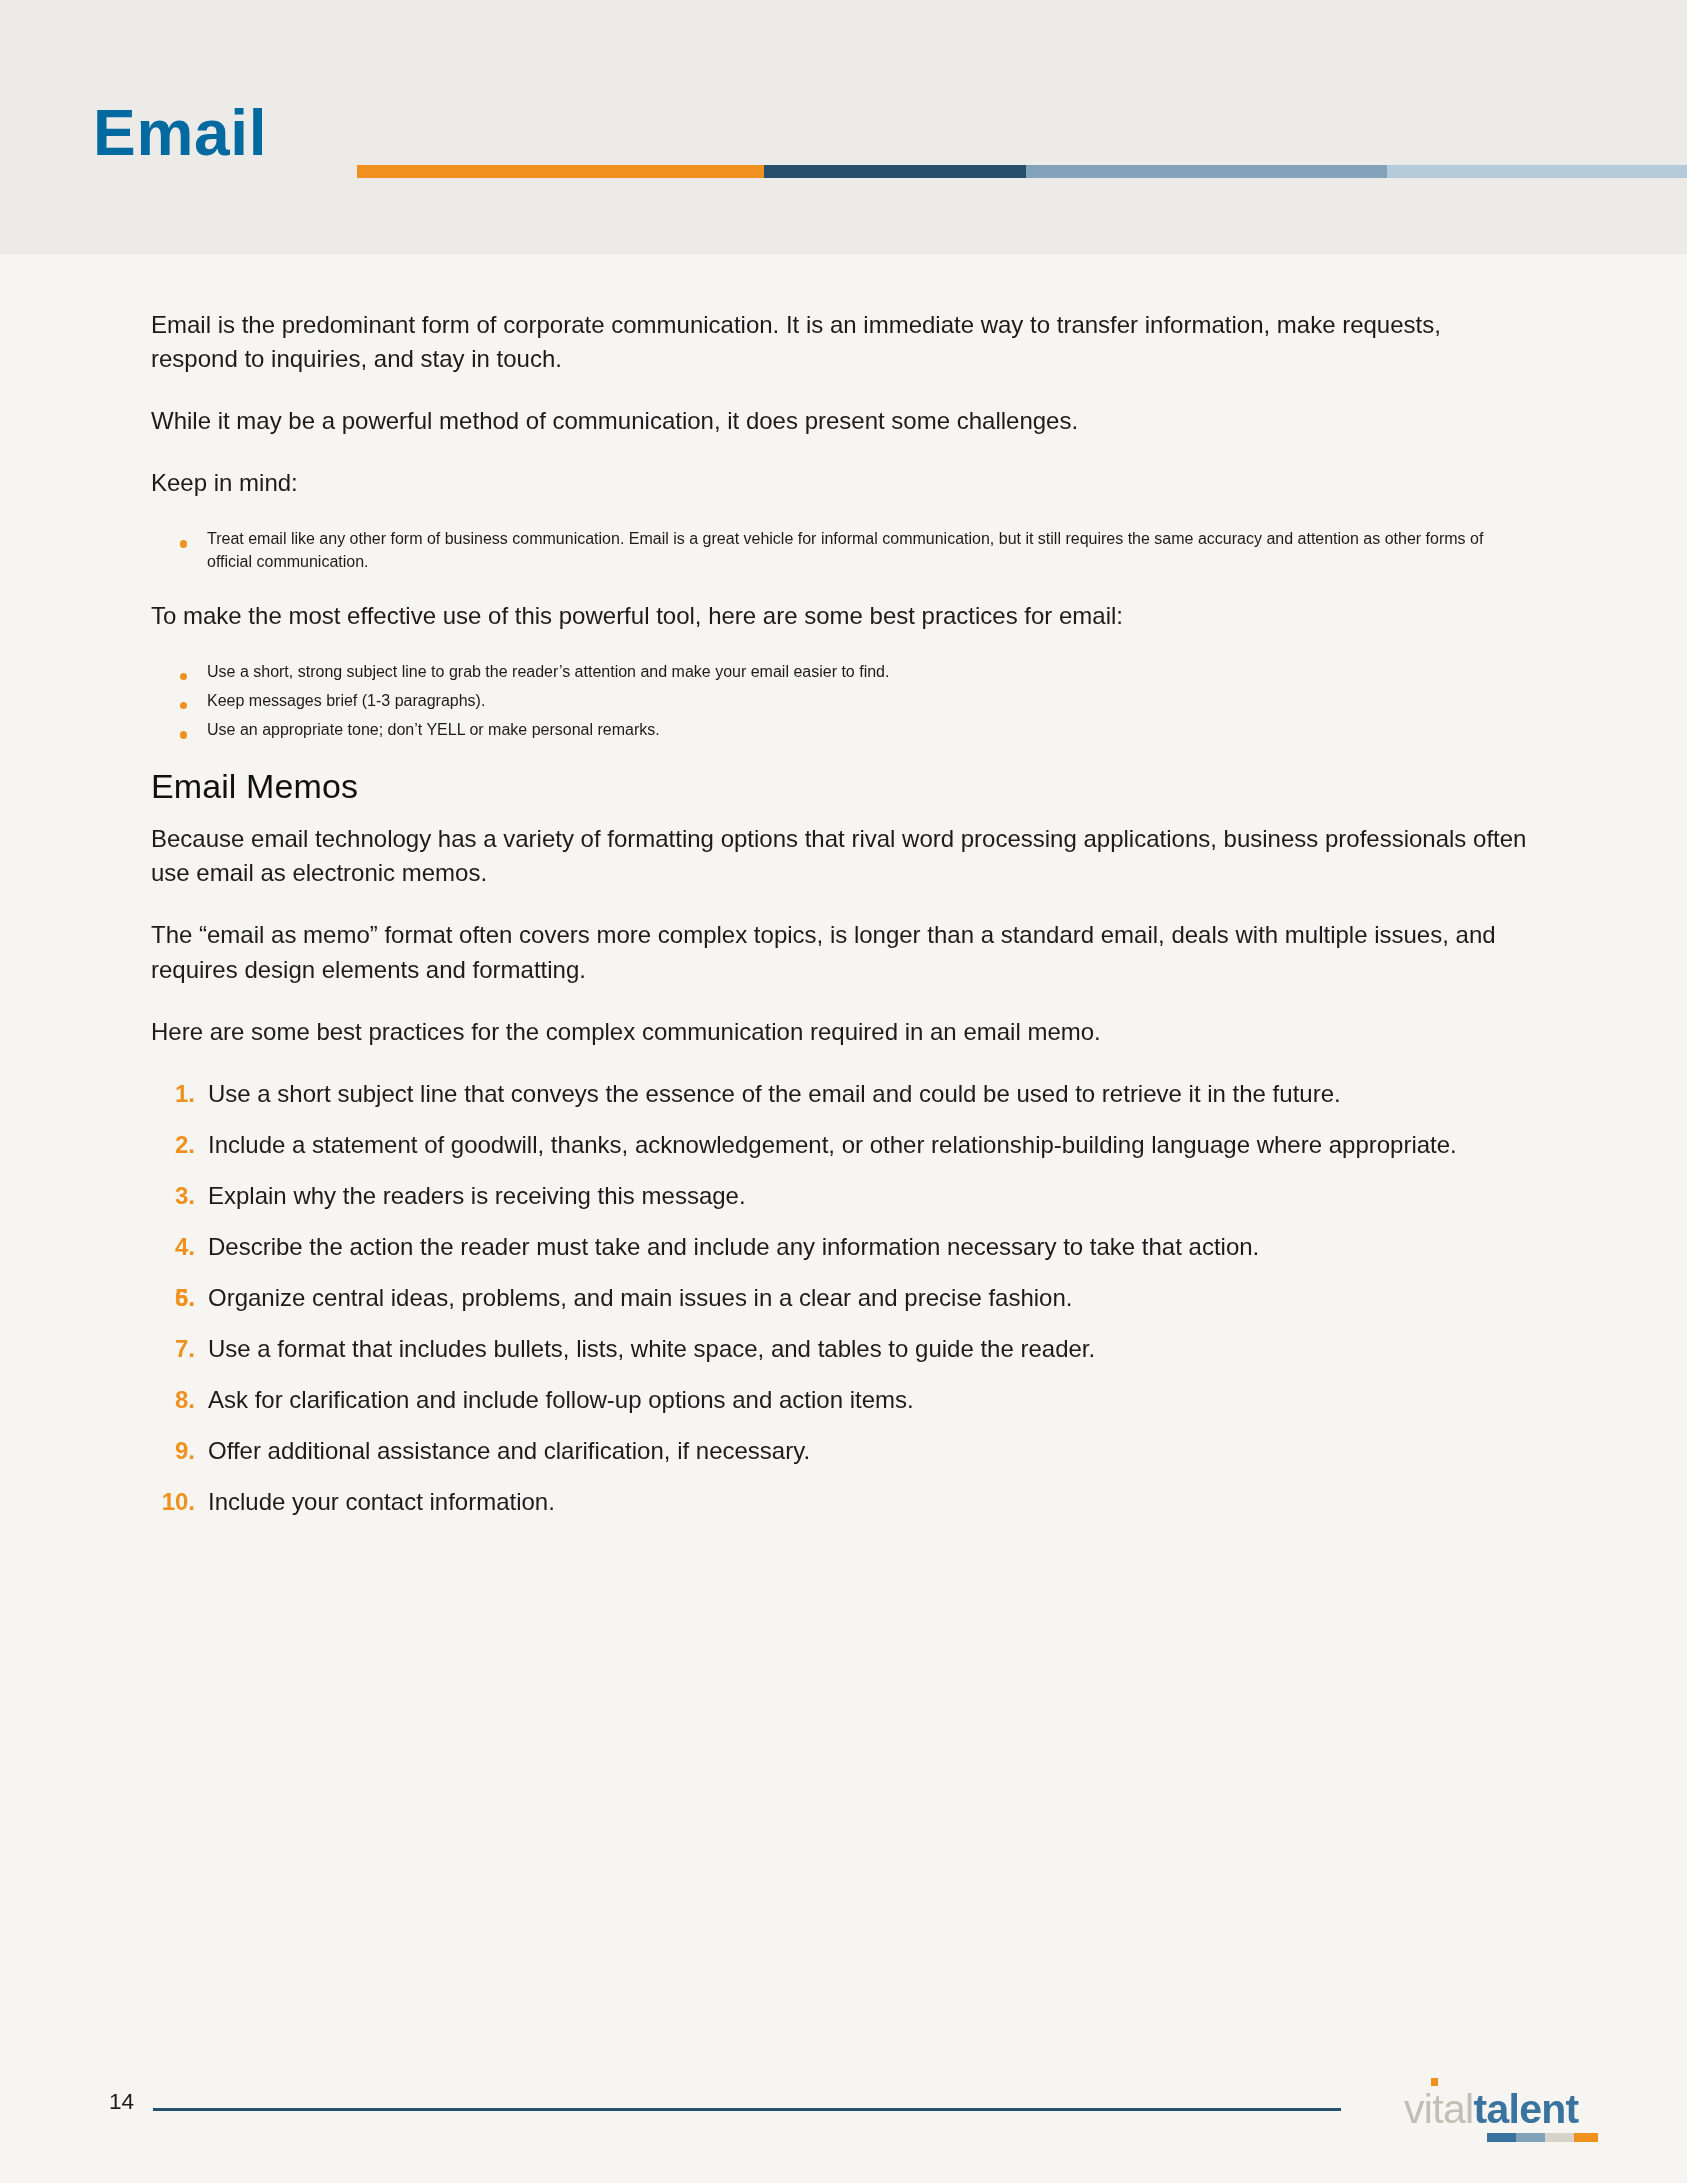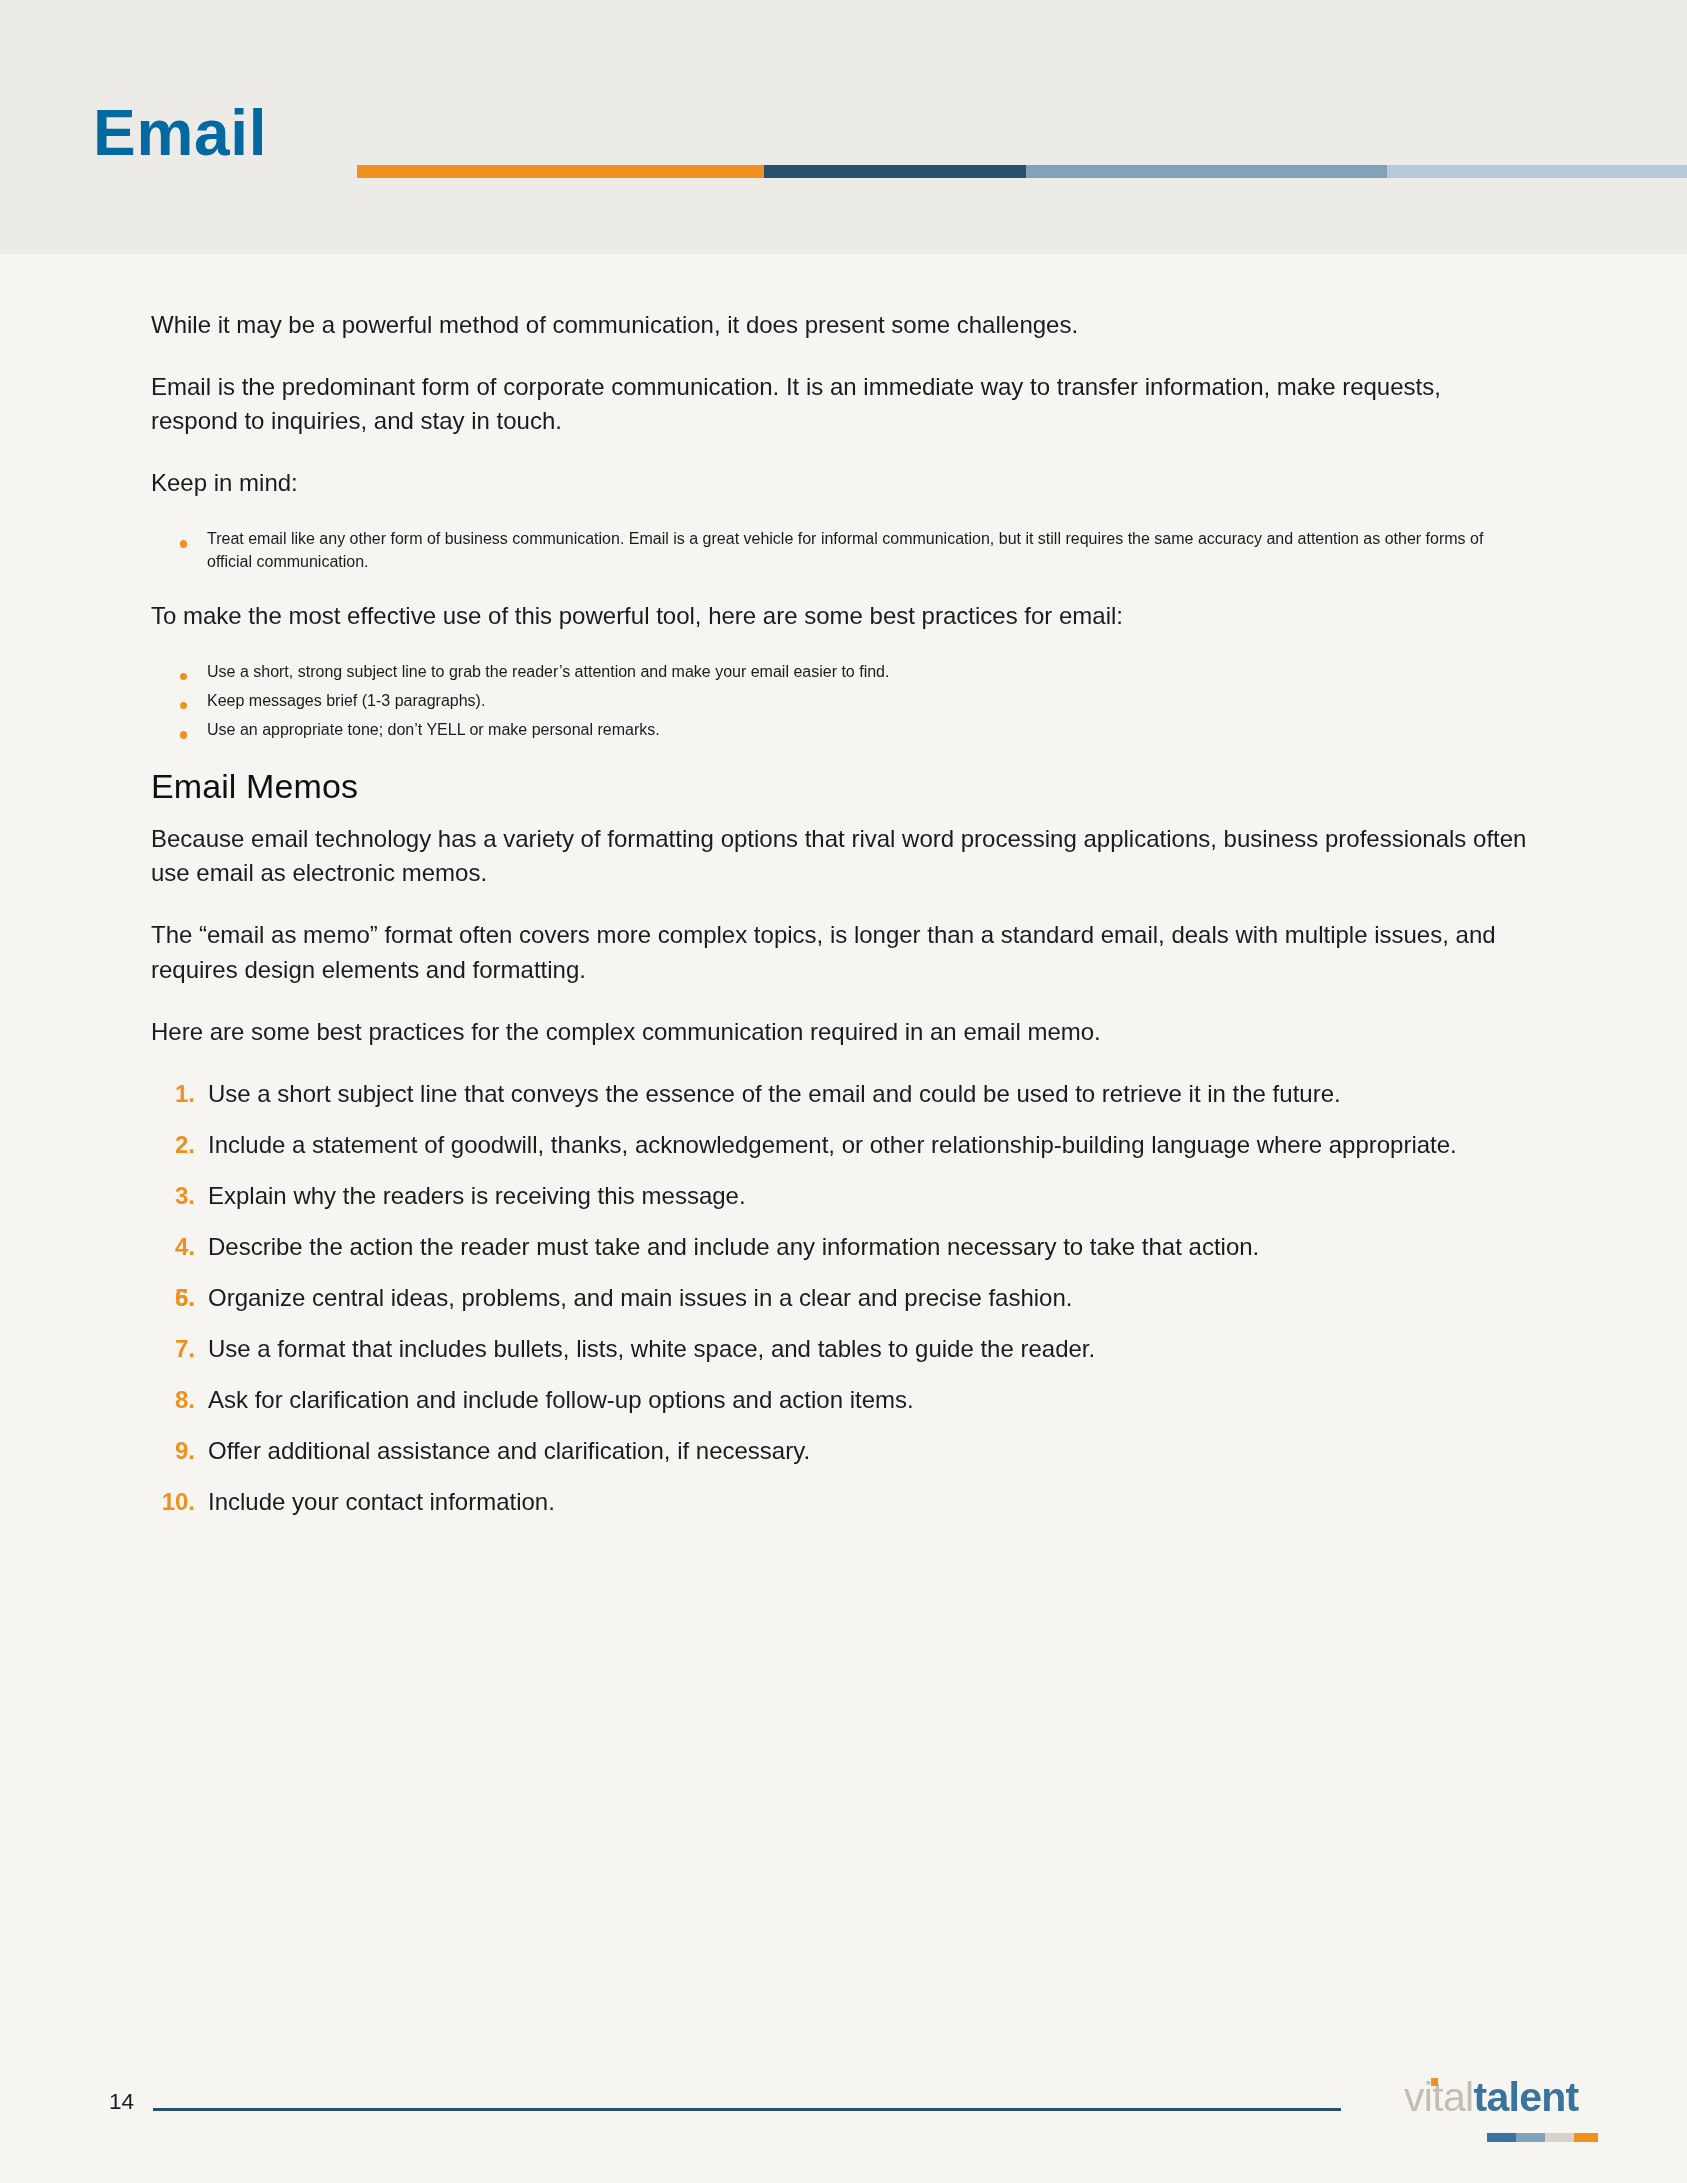--- a/index.html
+++ b/index.html
@@ -155,21 +155,21 @@
   .logo {
     position: absolute;
     left: 1404px;
     top: 2077px;
     width: 193px;
     height: 86px;
   }
   .logo-wordmark {
     position: absolute;
     left: 0;
-    top: 0;
+    top: 12px;
     font-size: 41px;
     line-height: 1;
     letter-spacing: -0.7px;
     white-space: nowrap;
   }
   .logo-vital {
     color: #c3bdb4;
     font-weight: 300;
   }
   .logo-talent {
@@ -209,22 +209,22 @@
 
   <div class="rule-bar">
     <div class="rule-seg seg-orange"></div>
     <div class="rule-seg seg-navy"></div>
     <div class="rule-seg seg-mid"></div>
     <div class="rule-seg seg-light"></div>
   </div>
 
   <div class="content">
 
+    <p class="body-text">Email is the predominant form of corporate communication. It is an immediate way to transfer information, make requests, respond to inquiries, and stay in touch.</p>
     <p class="body-text">While it may be a powerful method of communication, it does present some challenges.</p>
-    <p class="body-text">Email is the predominant form of corporate communication. It is an immediate way to transfer information, make requests, respond to inquiries, and stay in touch.</p>
     <p class="body-text">Keep in mind:</p>
 
     <ul class="bullet-list">
       <li>
         <span class="bullet-dot"></span>
         <span>Treat email like any other form of business communication. Email is a great vehicle for informal communication, but it still requires the same accuracy and attention as other forms of official communication.</span>
       </li>
     </ul>
 
     <p class="body-text">To make the most effective use of this powerful tool, here are some best practices for email:</p>

